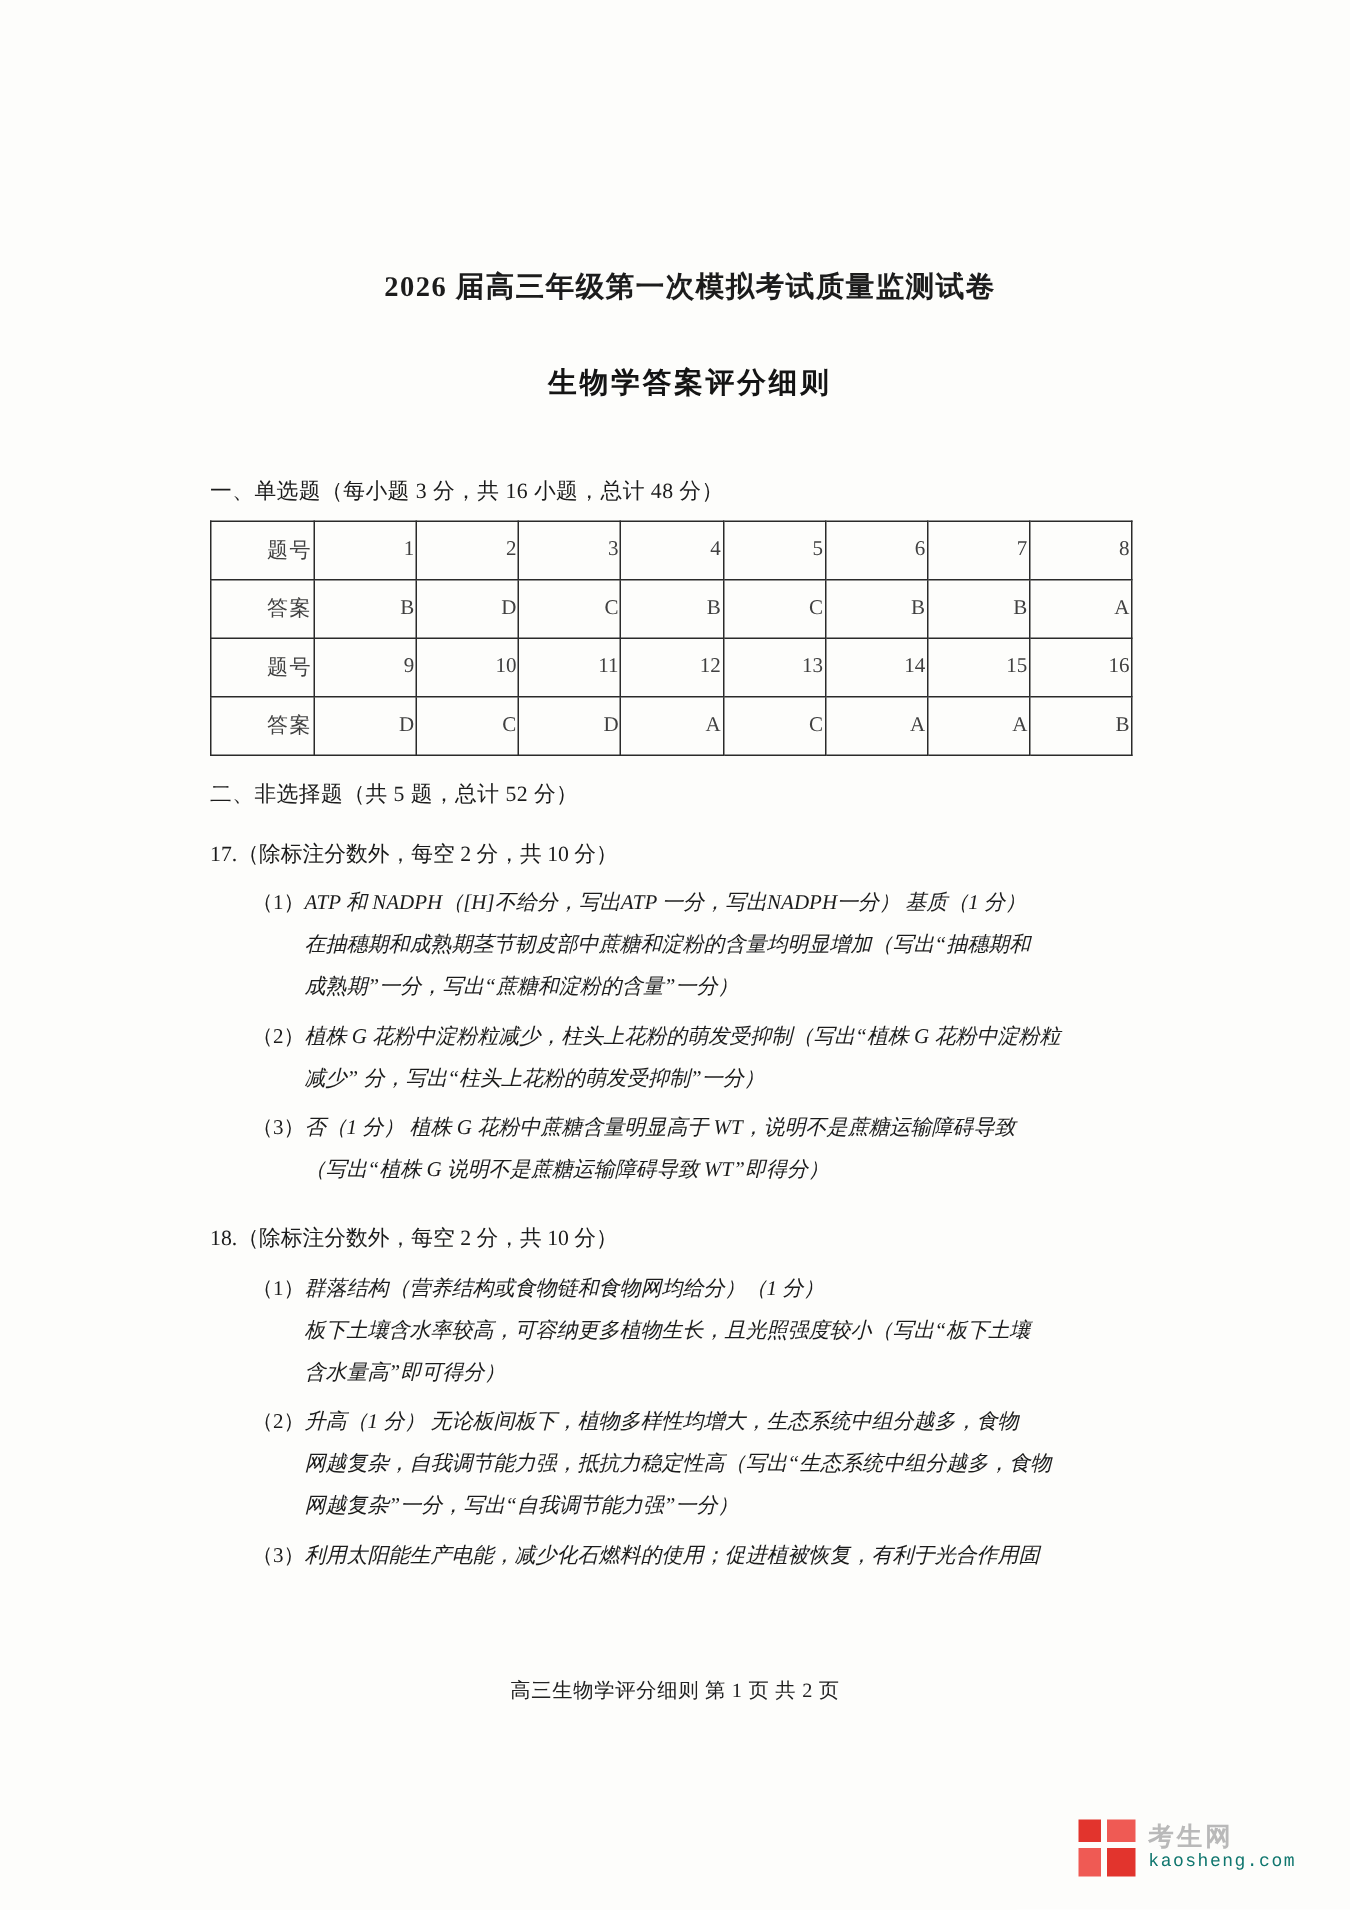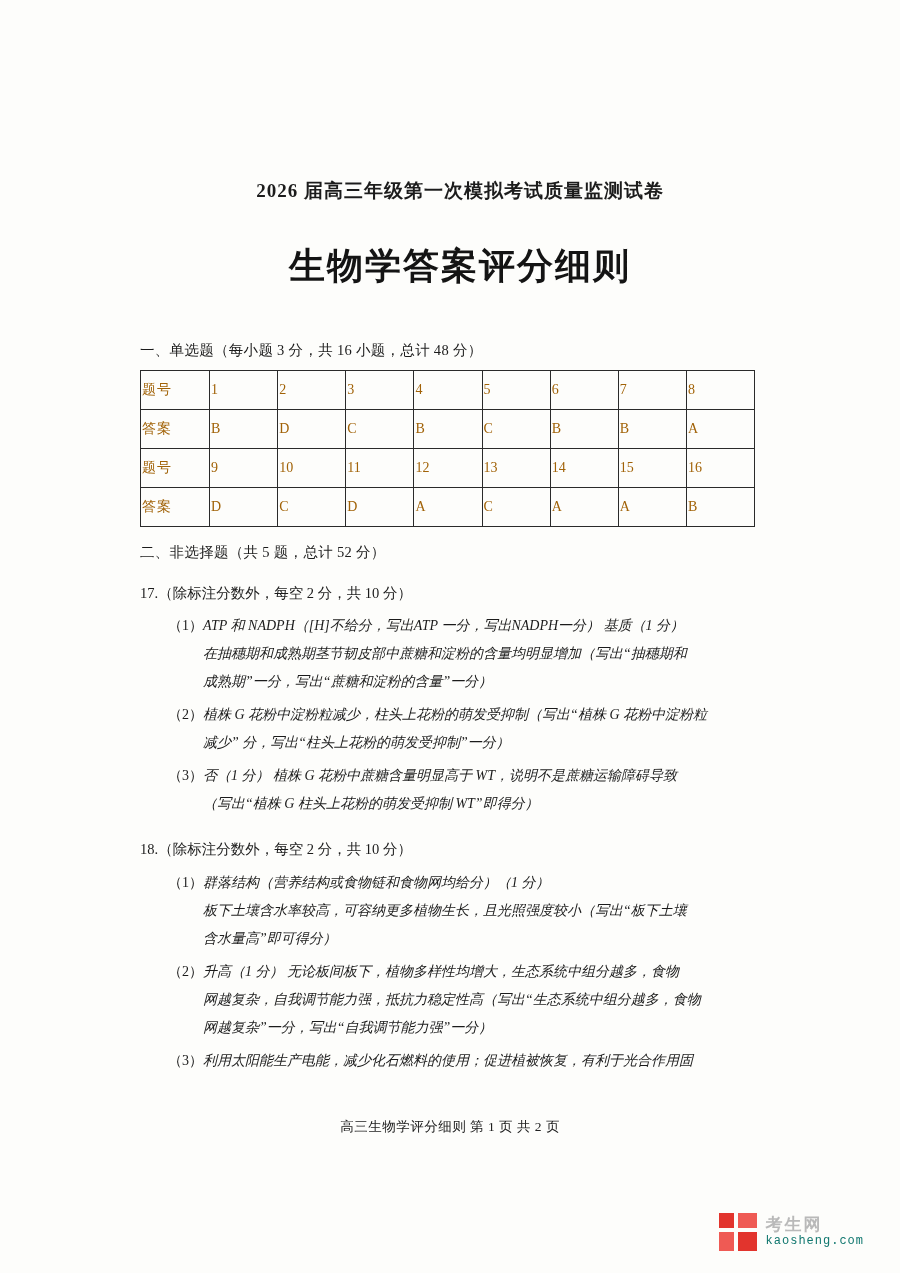--- a/index.html
+++ b/index.html
@@ -31,21 +31,21 @@
   .title-1 {
     text-align: center;
     font-size: 19px;
     font-weight: bold;
     letter-spacing: 1px;
     margin-top: 178px;
     color: #1c1c1c;
   }
   .title-2 {
     text-align: center;
-    font-size: 36px;
+    font-size: 19px;
     font-weight: bold;
     letter-spacing: 2px;
     margin-top: 38px;
     color: #141414;
   }
   .section-head {
     font-size: 14.5px;
     margin-top: 50px;
     letter-spacing: 0.3px;
   }
@@ -56,23 +56,23 @@
   }
   table.answers {
     border-collapse: collapse;
     margin-top: 10px;
     width: 615px;
     table-layout: fixed;
   }
   table.answers td {
     border: 1px solid #2a2a2a;
     height: 36px;
-    text-align: left;
+    text-align: right;
     font-size: 14px;
-    color: #a16207;
+    color: #404040;
   }
   table.answers td.hdr {
     width: 66px;
     letter-spacing: 1px;
   }
   .q-block {
     margin-top: 17px;
     font-size: 14.5px;
     line-height: 1.95;
   }
@@ -226,21 +226,21 @@
         <div class="q-text">
           <div>植株 G 花粉中淀粉粒减少，柱头上花粉的萌发受抑制（写出“植株 G 花粉中淀粉粒</div>
           <div>减少”  分，写出“柱头上花粉的萌发受抑制”一分）</div>
         </div>
       </div>
 
       <div class="q-item">
         <div class="q-num">（3）</div>
         <div class="q-text">
           <div>否（1 分）      植株 G 花粉中蔗糖含量明显高于 WT，说明不是蔗糖运输障碍导致</div>
-          <div>（写出“植株 G 柱头上花粉的萌发受抑制 WT”即得分）</div>
+          <div>（写出“植株 G 说明不是蔗糖运输障碍导致 WT”即得分）</div>
         </div>
       </div>
     </div>
 
     <div class="q-block">
       <div class="q-title">18.（除标注分数外，每空 2 分，共 10 分）</div>
 
       <div class="q-item">
         <div class="q-num">（1）</div>
         <div class="q-text">

